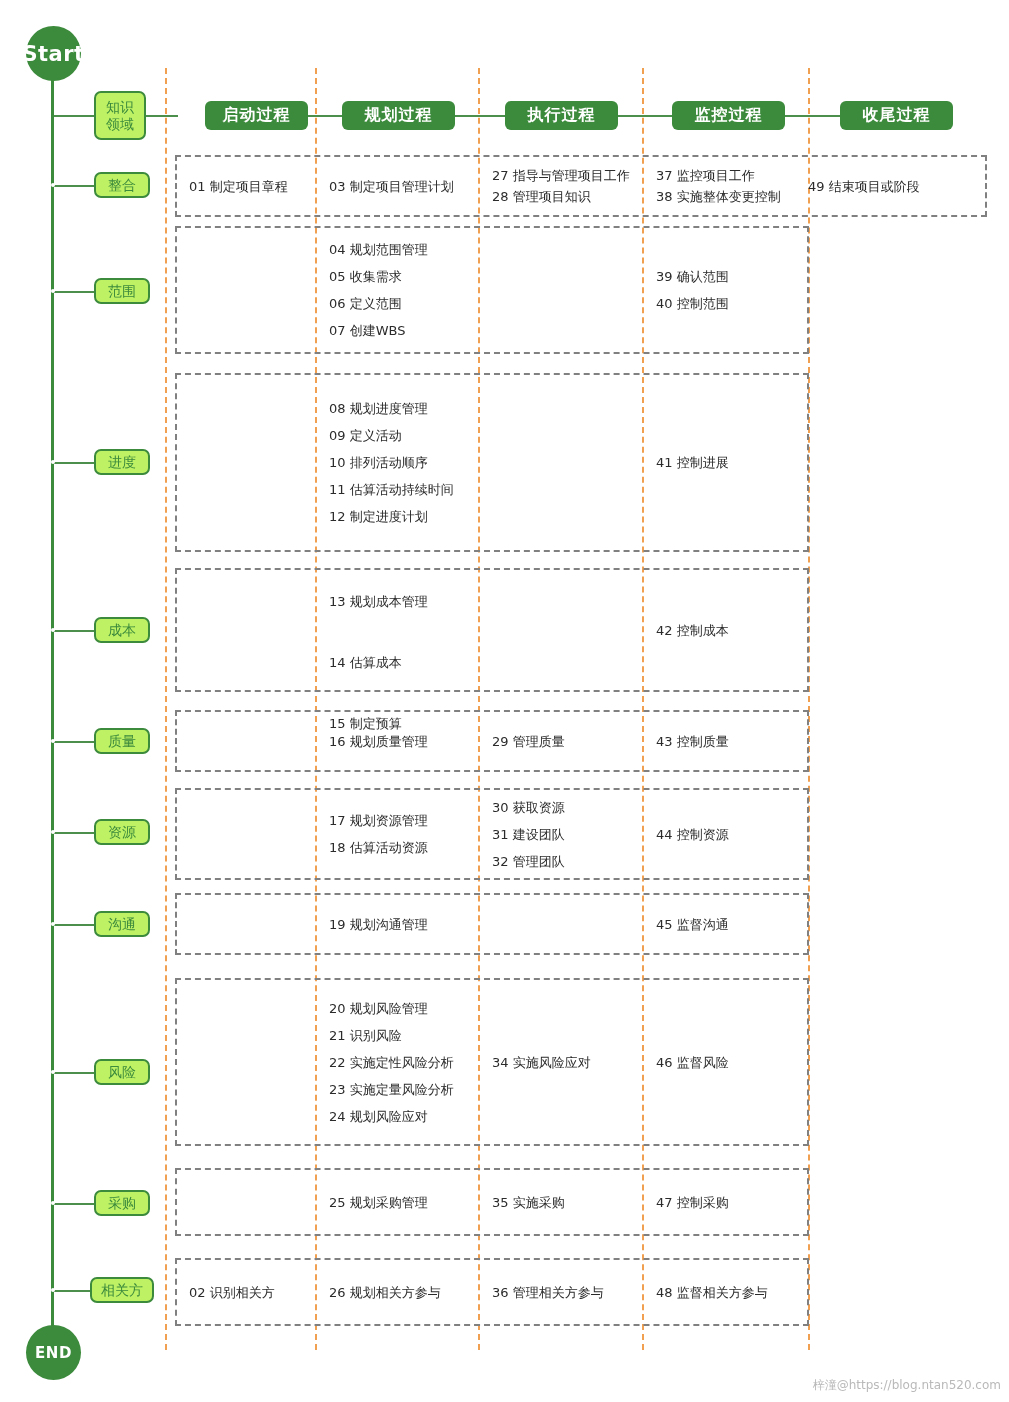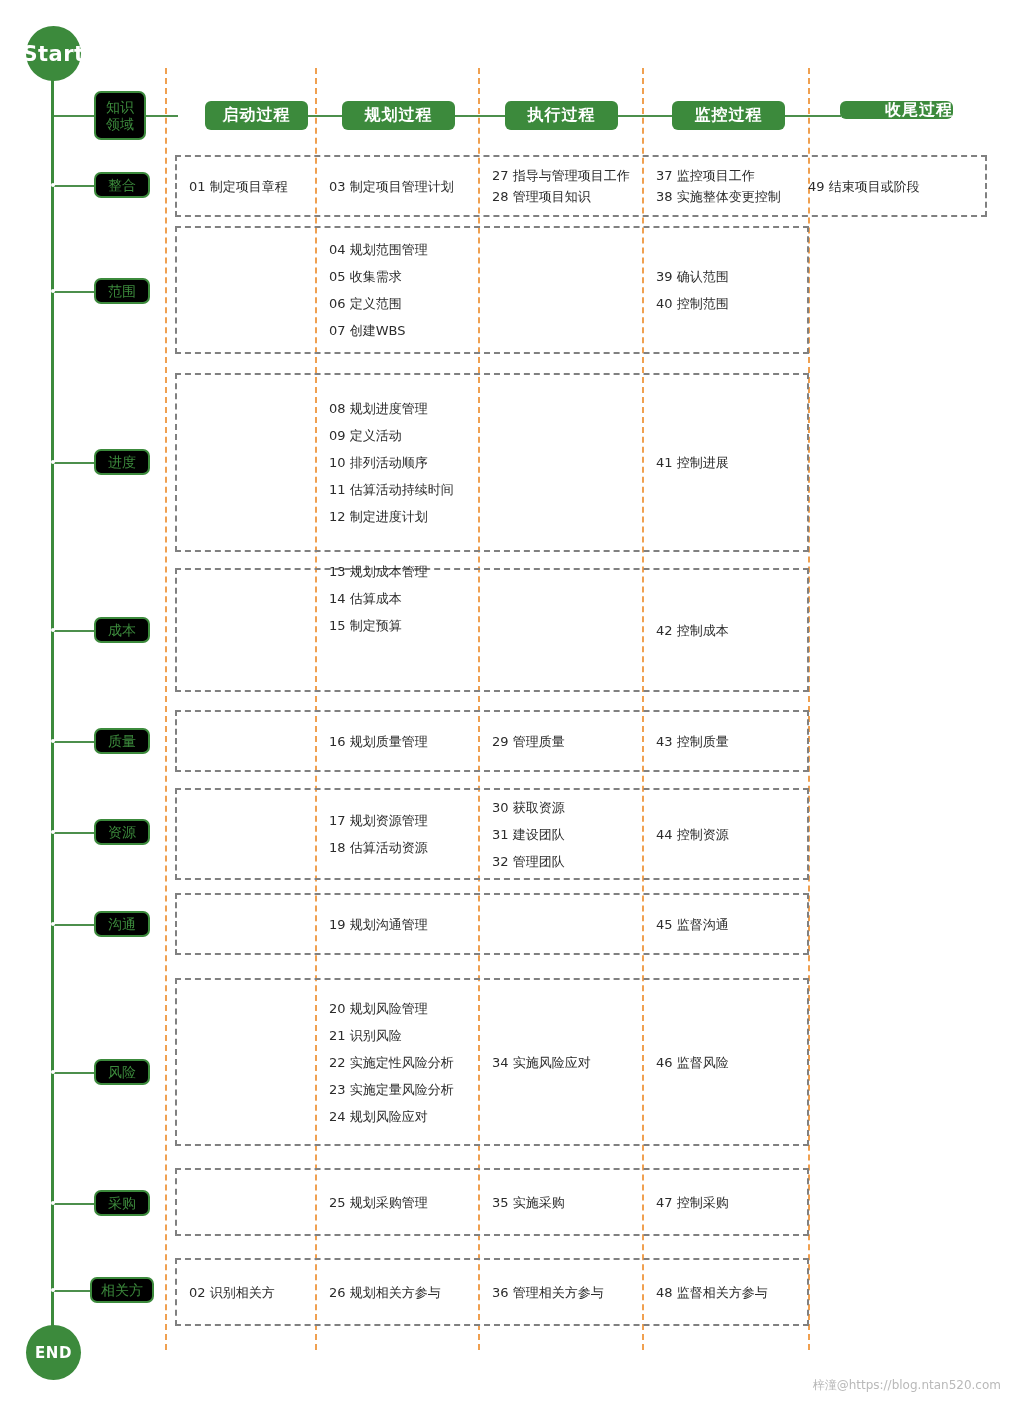--- a/index.html
+++ b/index.html
@@ -54,21 +54,21 @@
     background:#ffffff;
     z-index:4;
   }
 
   
   .ka{
     position:absolute;
     box-sizing:border-box;
     border:2px solid #3c8a3c;
     border-radius:7px;
-    background:#000000;
+    background:#bef264;
     color:#3c8a3c;
     font-size:14px;
     line-height:17px;
     display:flex;
     align-items:center;
     justify-content:center;
     text-align:center;
     z-index:5;
     white-space:pre-line;
   }
@@ -231,21 +231,21 @@
   </div>
   <div class="pg-link" style="left:454px;top:115px;width:52px;"></div>
   <div class="pg" style="left:505px;top:101px;width:113px;height:29px;">
     <span>执行过程</span>
   </div>
   <div class="pg-link" style="left:617px;top:115px;width:56px;"></div>
   <div class="pg" style="left:672px;top:101px;width:113px;height:29px;">
     <span>监控过程</span>
   </div>
   <div class="pg-link" style="left:784px;top:115px;width:57px;"></div>
-  <div class="pg" style="left:840px;top:101px;width:113px;height:18px;justify-content:flex-end;">
+  <div class="pg" style="left:840px;top:101px;width:113px;height:29px;">
     <span>收尾过程</span>
   </div>
 
   <div class="row-box" style="left:175px;top:155px;width:812px;height:62px;"></div>
   <div class="row-box" style="left:175px;top:226px;width:634px;height:128px;"></div>
   <div class="row-box" style="left:175px;top:373px;width:634px;height:179px;"></div>
   <div class="row-box" style="left:175px;top:568px;width:634px;height:124px;"></div>
   <div class="row-box" style="left:175px;top:710px;width:634px;height:62px;"></div>
   <div class="row-box" style="left:175px;top:788px;width:634px;height:92px;"></div>
   <div class="row-box" style="left:175px;top:893px;width:634px;height:62px;"></div>
@@ -286,21 +286,21 @@
     <div class="proc">08 规划进度管理</div>
     <div class="proc">09 定义活动</div>
     <div class="proc">10 排列活动顺序</div>
     <div class="proc">11 估算活动持续时间</div>
     <div class="proc">12 制定进度计划</div>
   </div>
   <div class="cell left" style="left:642px;top:373px;width:166px;height:179px;">
     <div class="proc">41 控制进展</div>
   </div>
 
-  <div class="cell left" style="left:315px;top:536px;width:163px;height:124px;">
+  <div class="cell left" style="left:315px;top:600px;width:163px;height:124px;gap:34px;">
     <div class="proc">13 规划成本管理</div>
     <div class="proc">14 估算成本</div>
     <div class="proc">15 制定预算</div>
   </div>
   <div class="cell left" style="left:642px;top:568px;width:166px;height:124px;">
     <div class="proc">42 控制成本</div>
   </div>
 
   <div class="cell left" style="left:315px;top:710px;width:163px;height:62px;">
     <div class="proc">16 规划质量管理</div>

